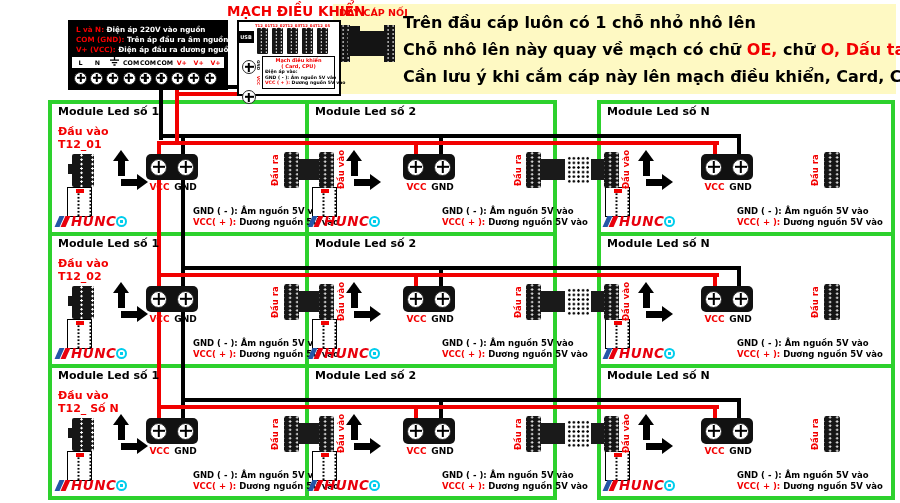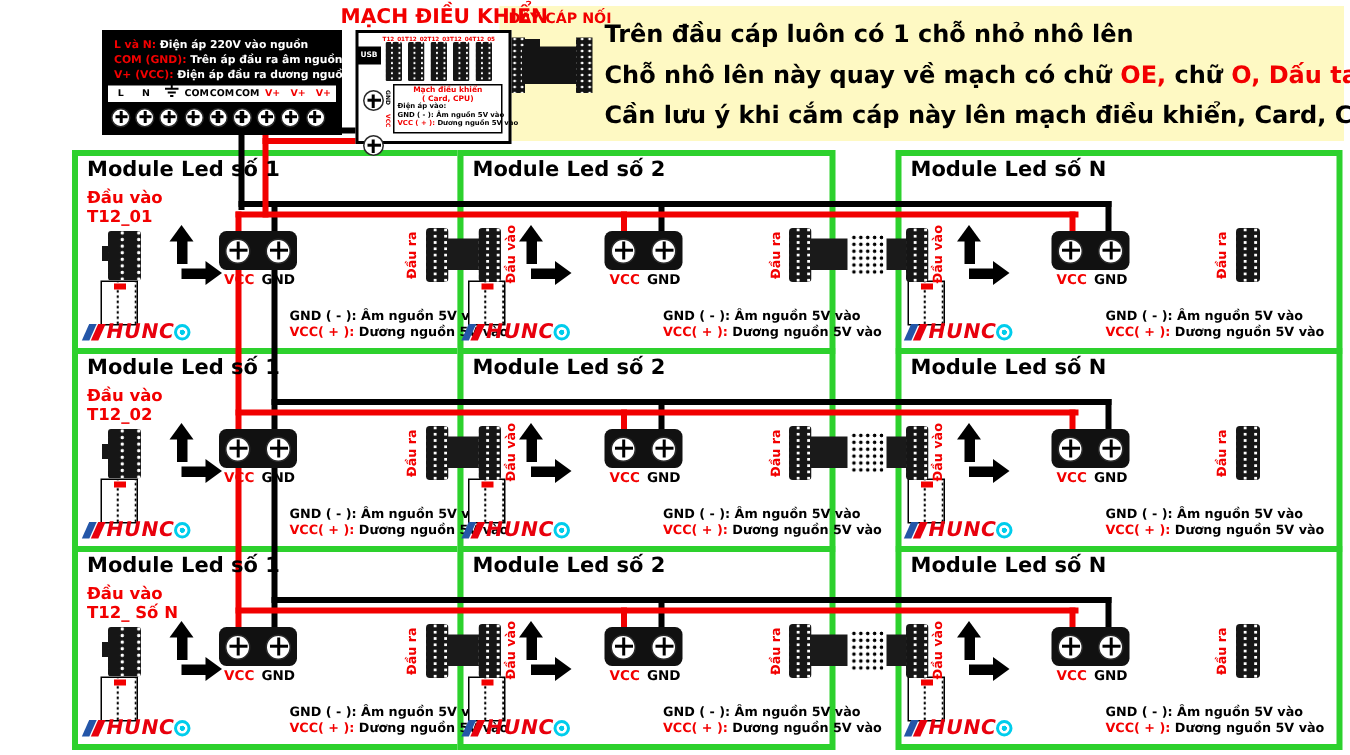--- a/index.html
+++ b/index.html
@@ -31,21 +31,21 @@
   .ctl-info .it{color:#f20000;font-size:5px;font-weight:bold;text-align:center;line-height:5.6px;}
   .ctl-info .il{color:#000;font-size:4.6px;font-weight:bold;line-height:5.6px;white-space:nowrap;}
   .cyan-box{background:#fef9c3;z-index:8;}
   .cable-lab{color:#f20000;font-size:9.5px;font-weight:bold;white-space:nowrap;}
   .cyan-line{font-size:16px;font-weight:bold;color:#000;white-space:nowrap;line-height:22px;}
   .cyan-line .red{color:#f20000;}
   .icon-k{background:#141414;}
   .icon-conn{background-color:#141414;background-image:radial-gradient(circle,#fff 0.8px,rgba(0,0,0,0) 1.1px);background-size:5px 4px;background-position:1.6px 3px;}
   
   .g-box{border:4px solid #2dd12d;background:#fff;box-sizing:border-box;z-index:1;}
-  .m-title{font-size:14px;font-weight:bold;color:#000;white-space:nowrap;z-index:6;}
+  .m-title{font-size:11px;font-weight:bold;color:#000;white-space:nowrap;z-index:6;}
   .in-label{font-size:11px;font-weight:bold;color:#f20000;white-space:nowrap;z-index:6;}
   .conn-b{background-color:#161616;border-radius:2px;background-image:radial-gradient(circle,#fff 1px,rgba(0,0,0,0) 1.35px);background-size:11px 4.4px;background-position:4px 3.5px;z-index:6;}
   .conn-b::before{content:'';position:absolute;left:-4px;top:10px;width:4px;height:10px;background:#161616;}
   .conn-w{background-color:#fff;border:1.5px solid #000;box-sizing:border-box;background-image:radial-gradient(circle,#000 0.8px,rgba(0,0,0,0) 1.05px);background-size:12px 3.5px;background-position:4.5px 4.5px;z-index:6;}
   .conn-w::before{content:'';position:absolute;top:0.5px;left:50%;margin-left:-4px;width:8px;height:4px;background:#f20000;}
   .rconn{background-color:#161616;border-radius:2.5px;background-image:radial-gradient(circle,#fff 0.9px,rgba(0,0,0,0) 1.2px);background-size:7px 4.2px;background-position:2.6px 3.4px;z-index:6;}
   .ribbon{background:#1a1a1a;z-index:6;}
   .dots{background-image:radial-gradient(circle,#000 1.1px,rgba(0,0,0,0) 1.4px);background-size:4.6px 4.6px;z-index:6;}
   .vlab{writing-mode:vertical-rl;transform:rotate(180deg);font-size:8.5px;font-weight:bold;color:#f20000;text-align:center;white-space:nowrap;z-index:6;}
   .term{background:#111;border-radius:5px;display:flex;align-items:center;justify-content:space-between;padding:0 4px;box-sizing:border-box;z-index:6;}

